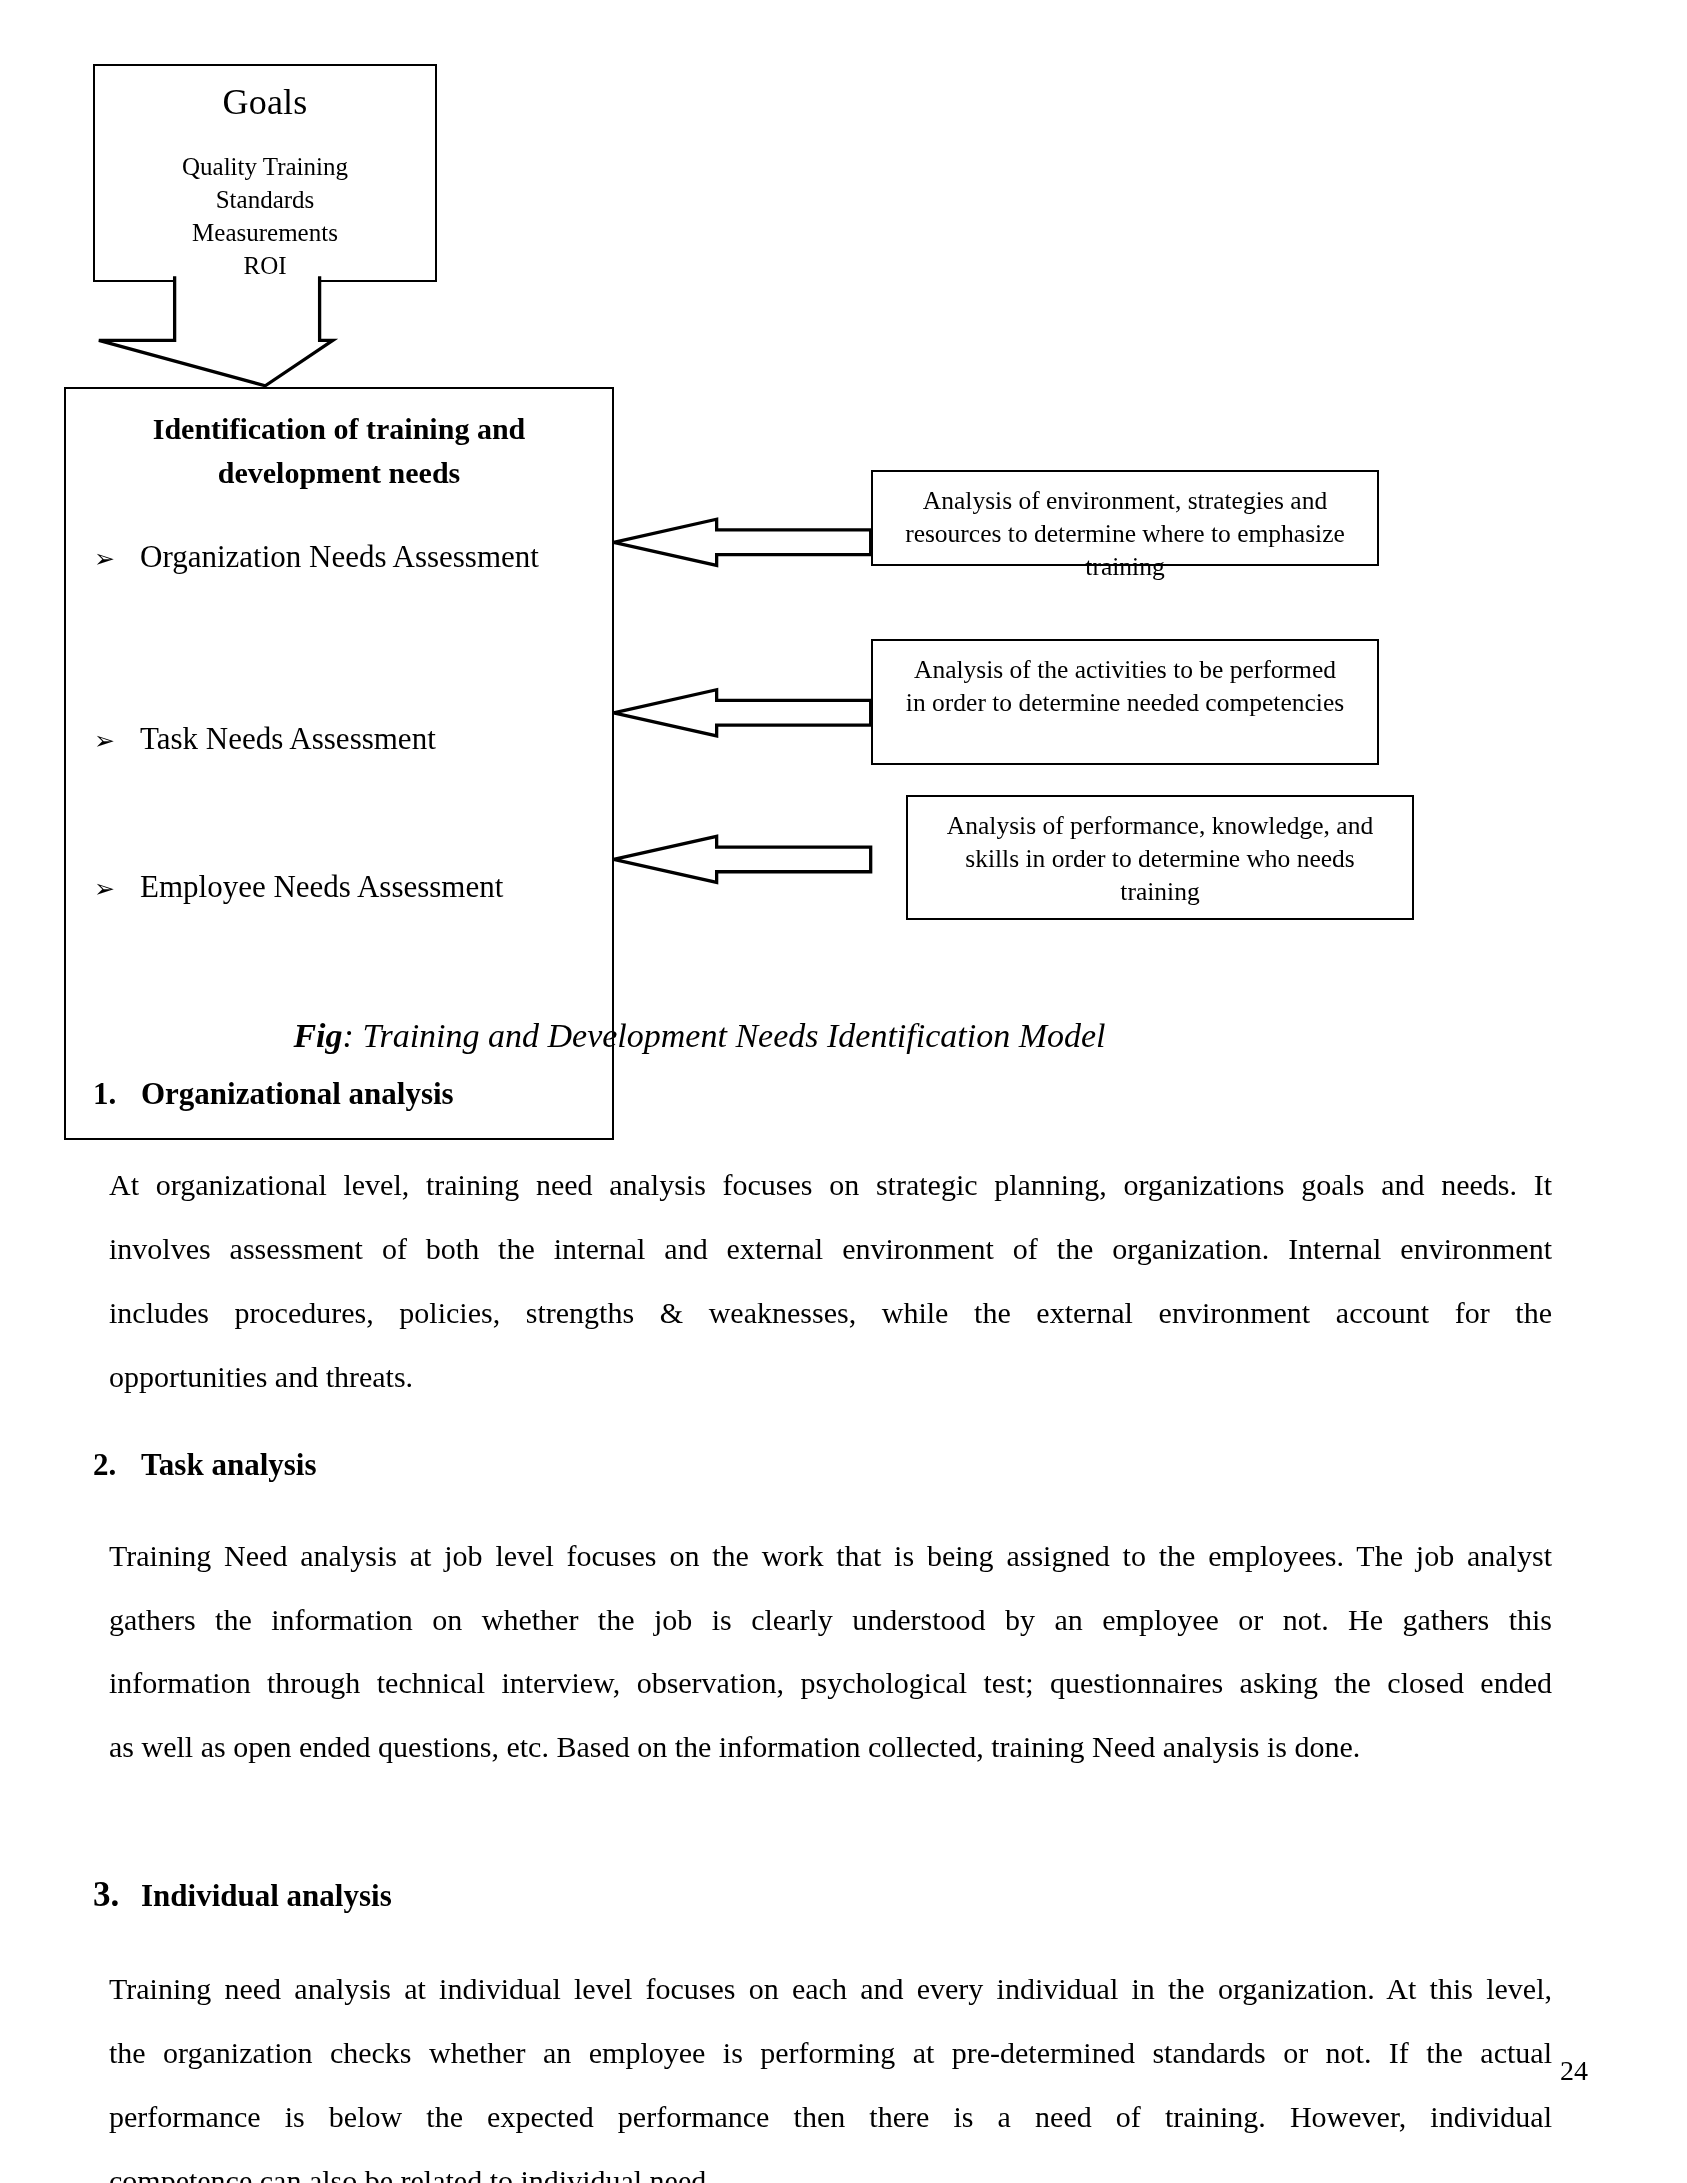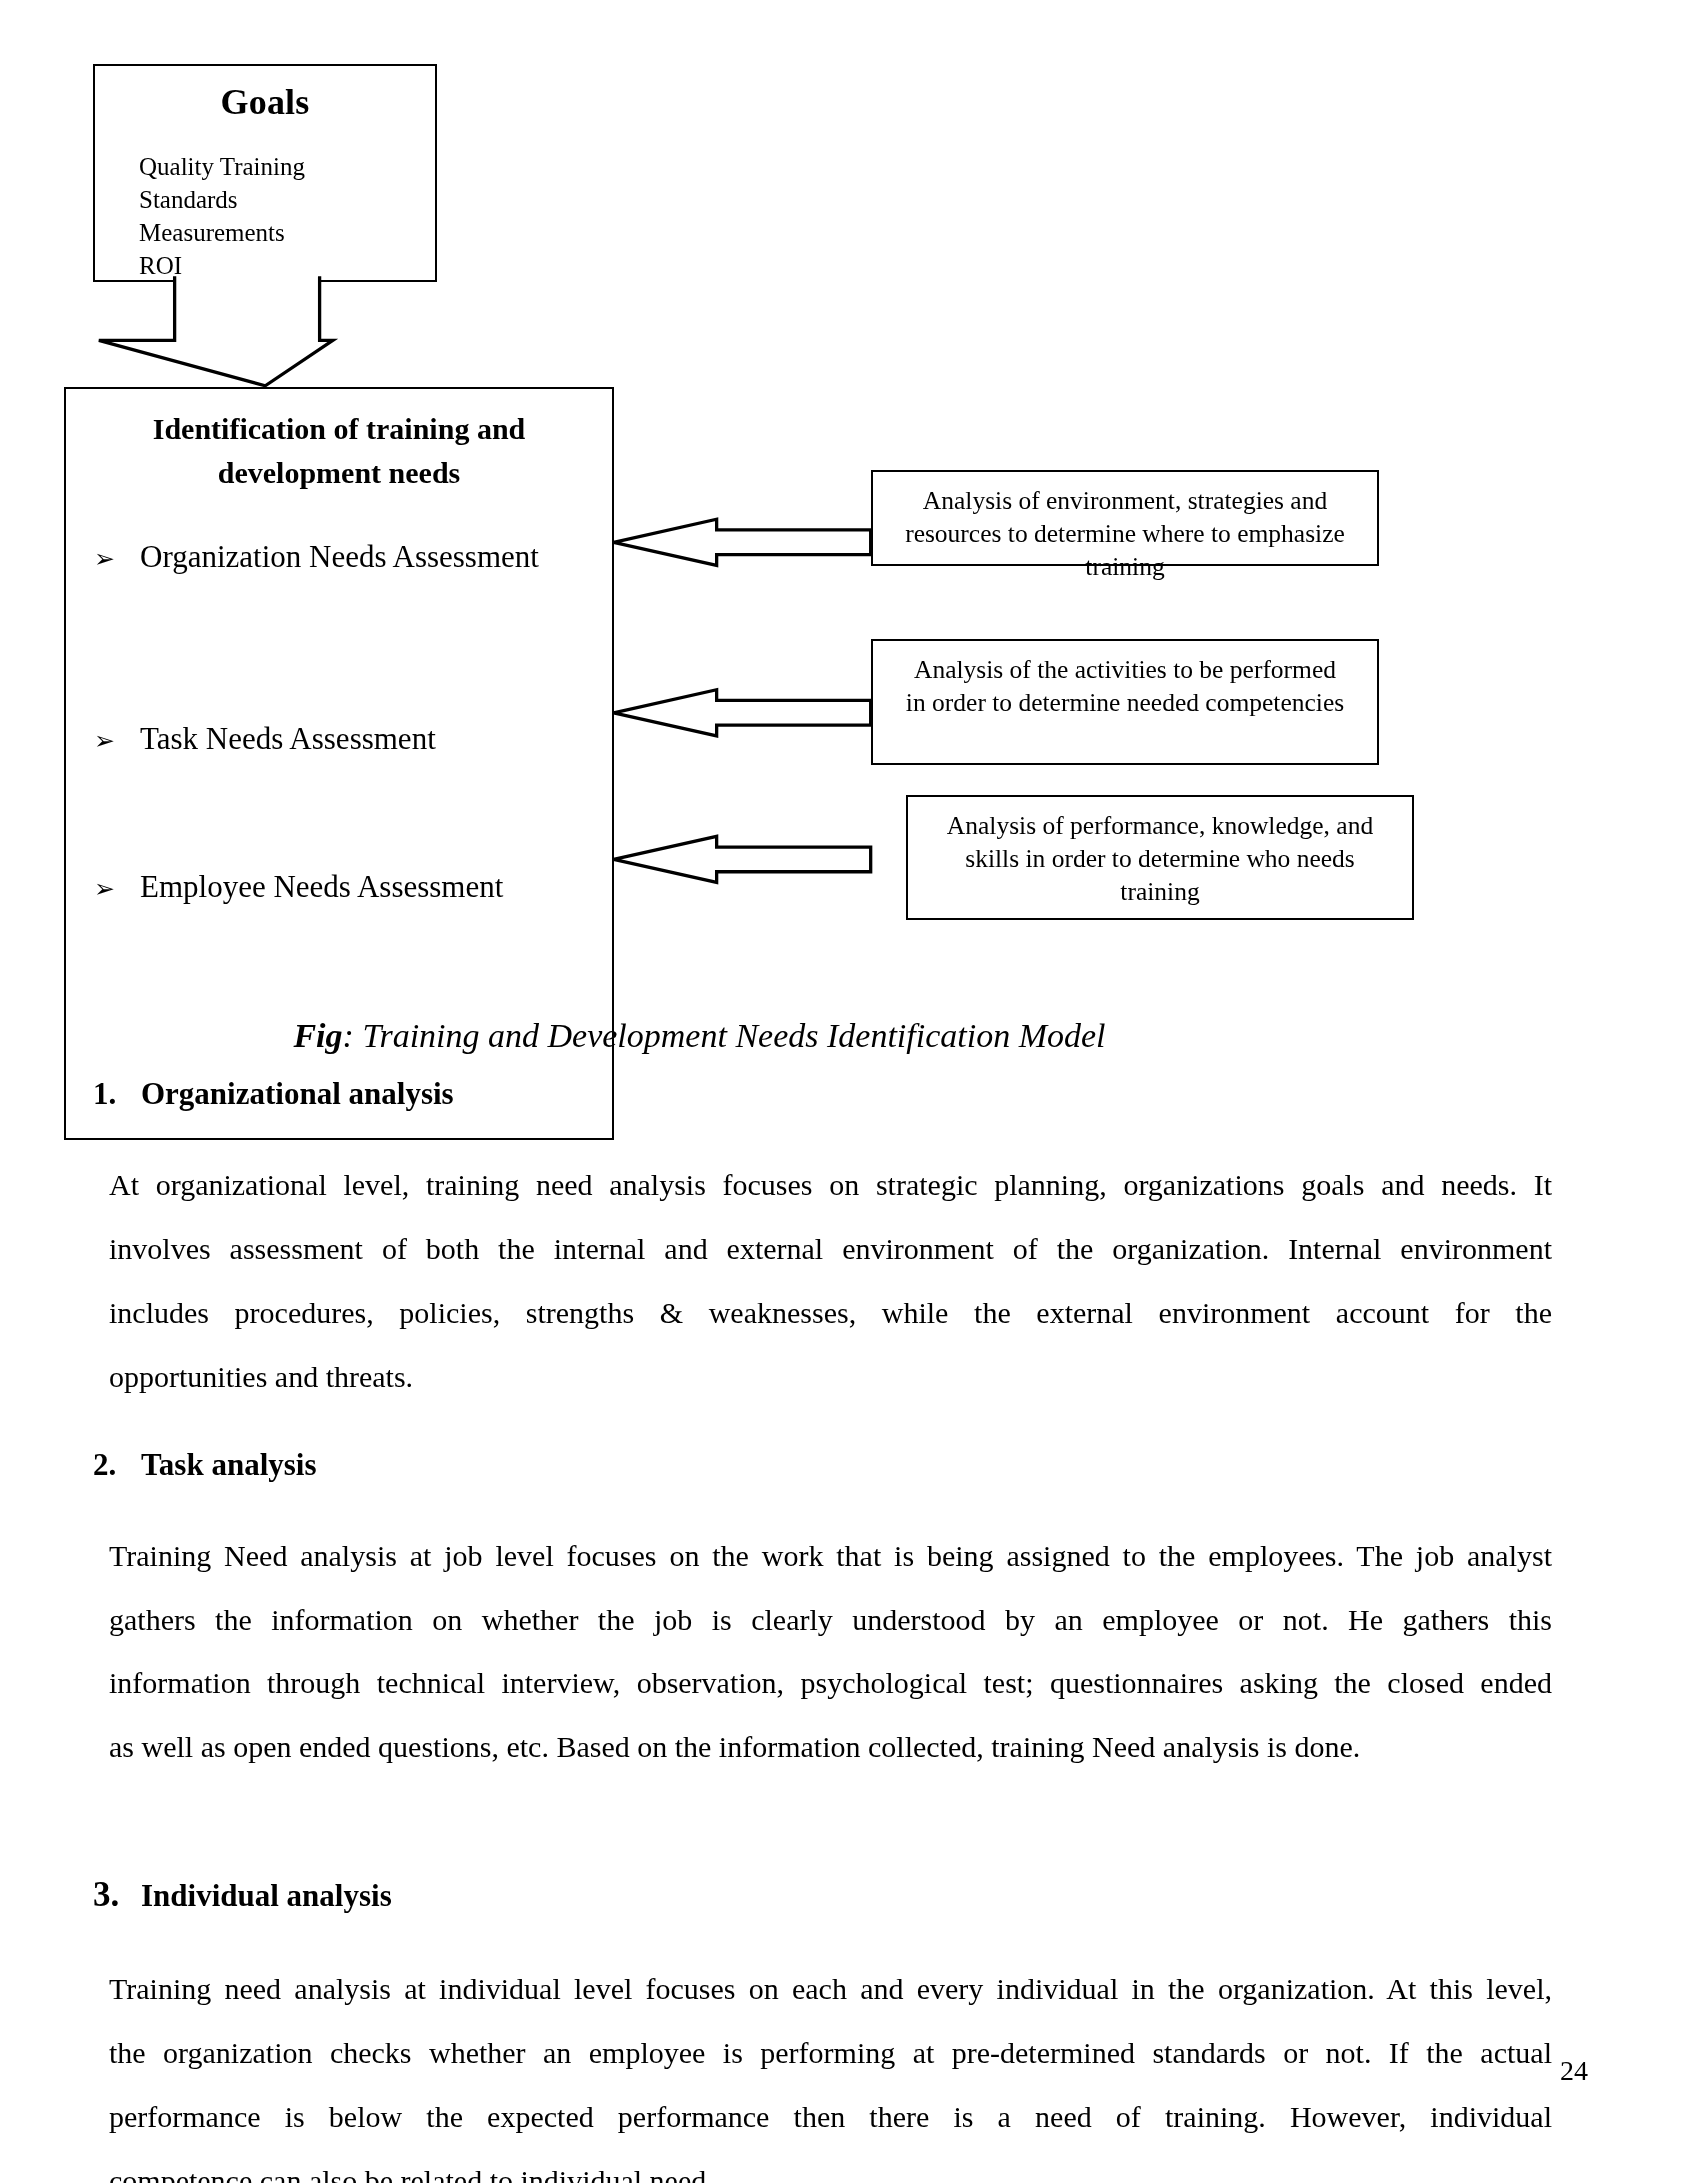--- a/index.html
+++ b/index.html
@@ -34,32 +34,31 @@
   
   #goals-box {
     left: 93px;
     top: 64px;
     width: 344px;
     height: 218px;
     overflow: visible;
   }
   #goals-title {
     text-align: center;
-    font-weight: bold;
+    font-weight: normal;
     font-size: 36px;
     line-height: 1.0;
     margin-top: 18px;
     letter-spacing: 0.2px;
   }
   #goals-list {
-    text-align: left;
+    text-align: center;
     font-size: 25px;
     line-height: 1.32;
     margin-top: 30px;
-    padding-left: 44px;
   }
   #goals-list div { white-space: nowrap; }
 
   
   #main-box {
     left: 64px;
     top: 387px;
     width: 550px;
     height: 753px;
   }

